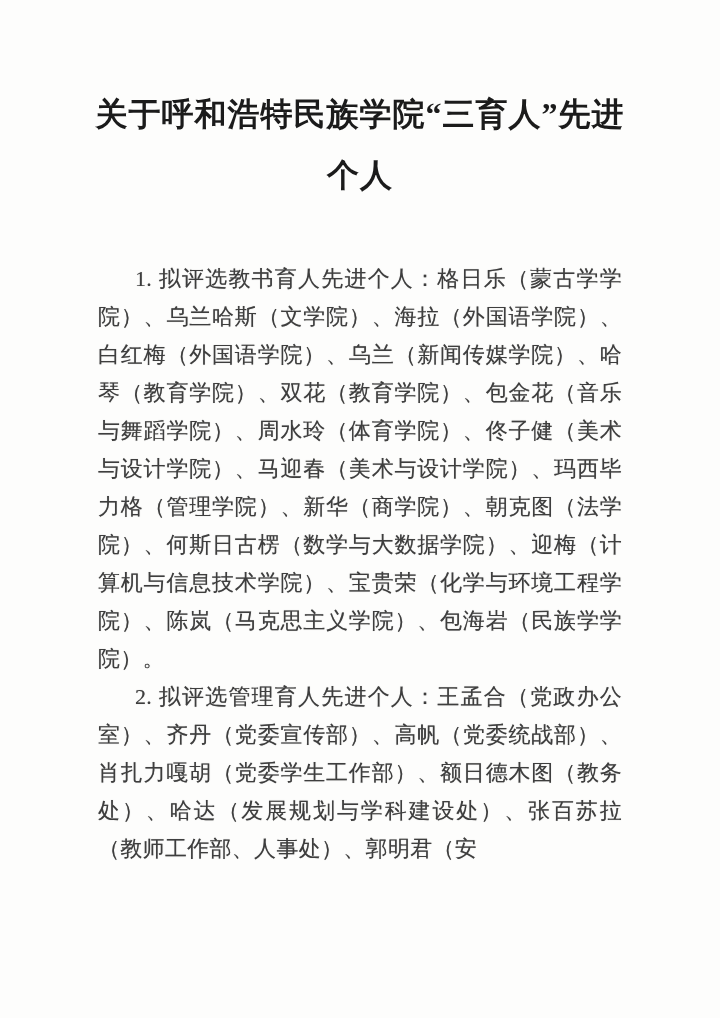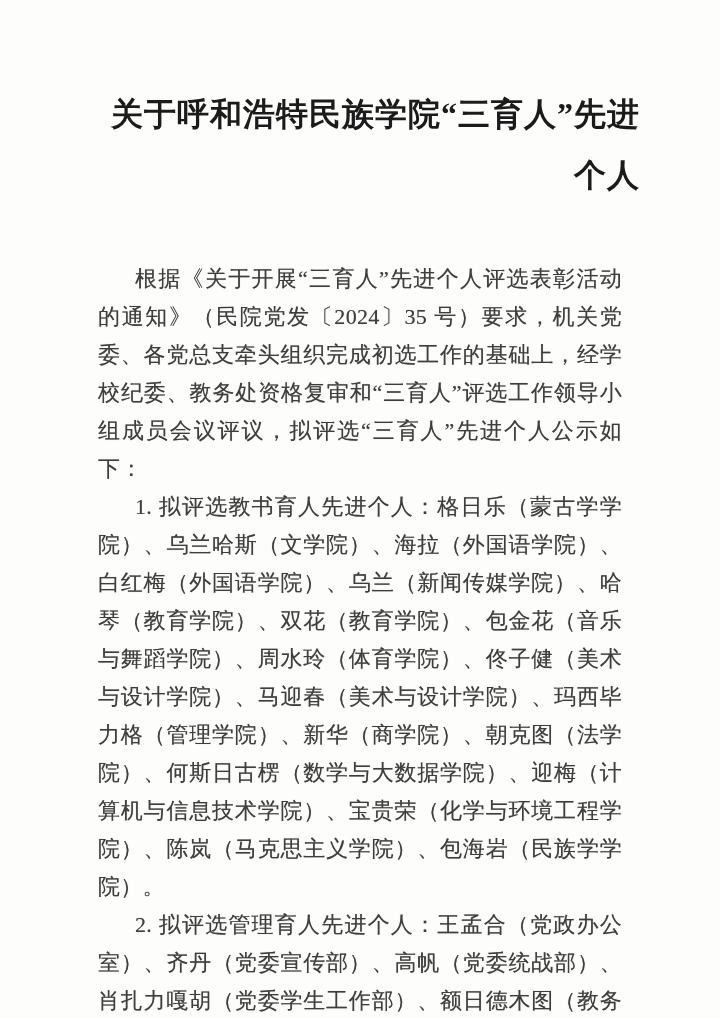--- a/index.html
+++ b/index.html
@@ -13,21 +13,21 @@
     height: 1018px;
     margin: 0 auto;
     background: #fdfdfc;
     overflow: hidden;
     font-family: "Liberation Serif", "DejaVu Serif", serif;
   }
   .doc-title {
     margin: 0 auto;
     padding-top: 84px;
     width: 560px;
-    text-align: right;
+    text-align: center;
     font-weight: bold;
     font-size: 32px;
     line-height: 61px;
     color: #1b1b1b;
     letter-spacing: 1px;
   }
   .doc-title .title-line {
     display: block;
   }
   .doc-body {
@@ -51,18 +51,17 @@
 </head>
 <body>
 
 <div class="page">
 
   <h1 class="doc-title">
     <span class="title-line">关于呼和浩特民族学院“三育人”先进个人</span>
   </h1>
 
   <div class="doc-body">
-    <p>根据《关于开展“三育人”先进个人评选表彰活动的通知》（民院党发〔2024〕35 号）要求，机关党委、各党总支牵头组织完成初选工作的基础上，经学校纪委、教务处资格复审和“三育人”评选工作领导小组成员会议评议，拟评选“三育人”先进个人公示如下：</p>
     <p>1. 拟评选教书育人先进个人：格日乐（蒙古学学院）、乌兰哈斯（文学院）、海拉（外国语学院）、白红梅（外国语学院）、乌兰（新闻传媒学院）、哈琴（教育学院）、双花（教育学院）、包金花（音乐与舞蹈学院）、周水玲（体育学院）、佟子健（美术与设计学院）、马迎春（美术与设计学院）、玛西毕力格（管理学院）、新华（商学院）、朝克图（法学院）、何斯日古楞（数学与大数据学院）、迎梅（计算机与信息技术学院）、宝贵荣（化学与环境工程学院）、陈岚（马克思主义学院）、包海岩（民族学学院）。</p>
     <p>2. 拟评选管理育人先进个人：王孟合（党政办公室）、齐丹（党委宣传部）、高帆（党委统战部）、肖扎力嘎胡（党委学生工作部）、额日德木图（教务处）、哈达（发展规划与学科建设处）、张百苏拉（教师工作部、人事处）、郭明君（安</p>
   </div>
 
 </div>
 
 </body></html>

